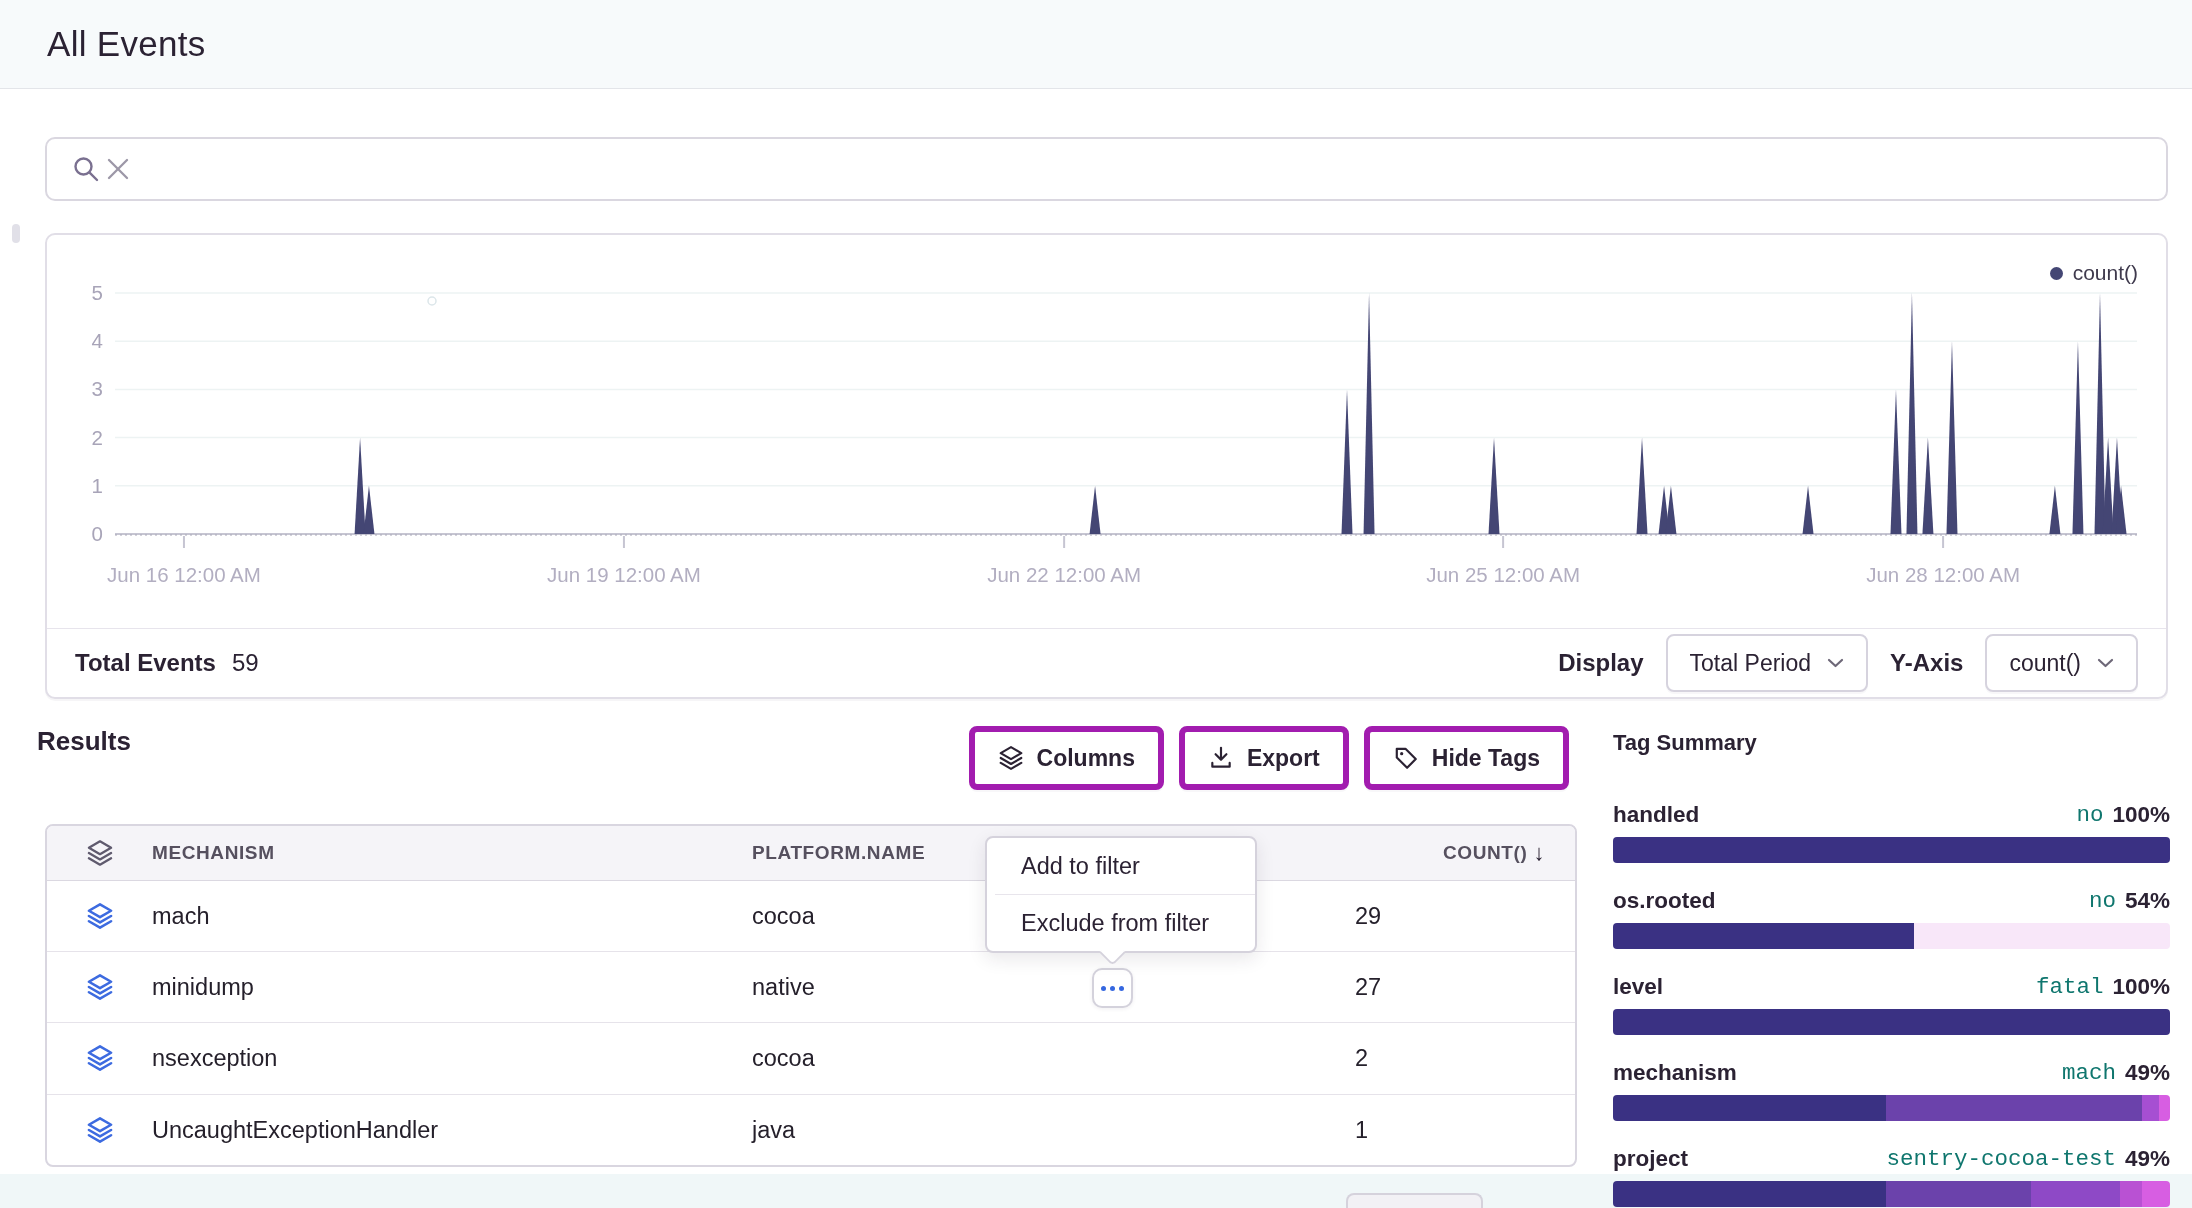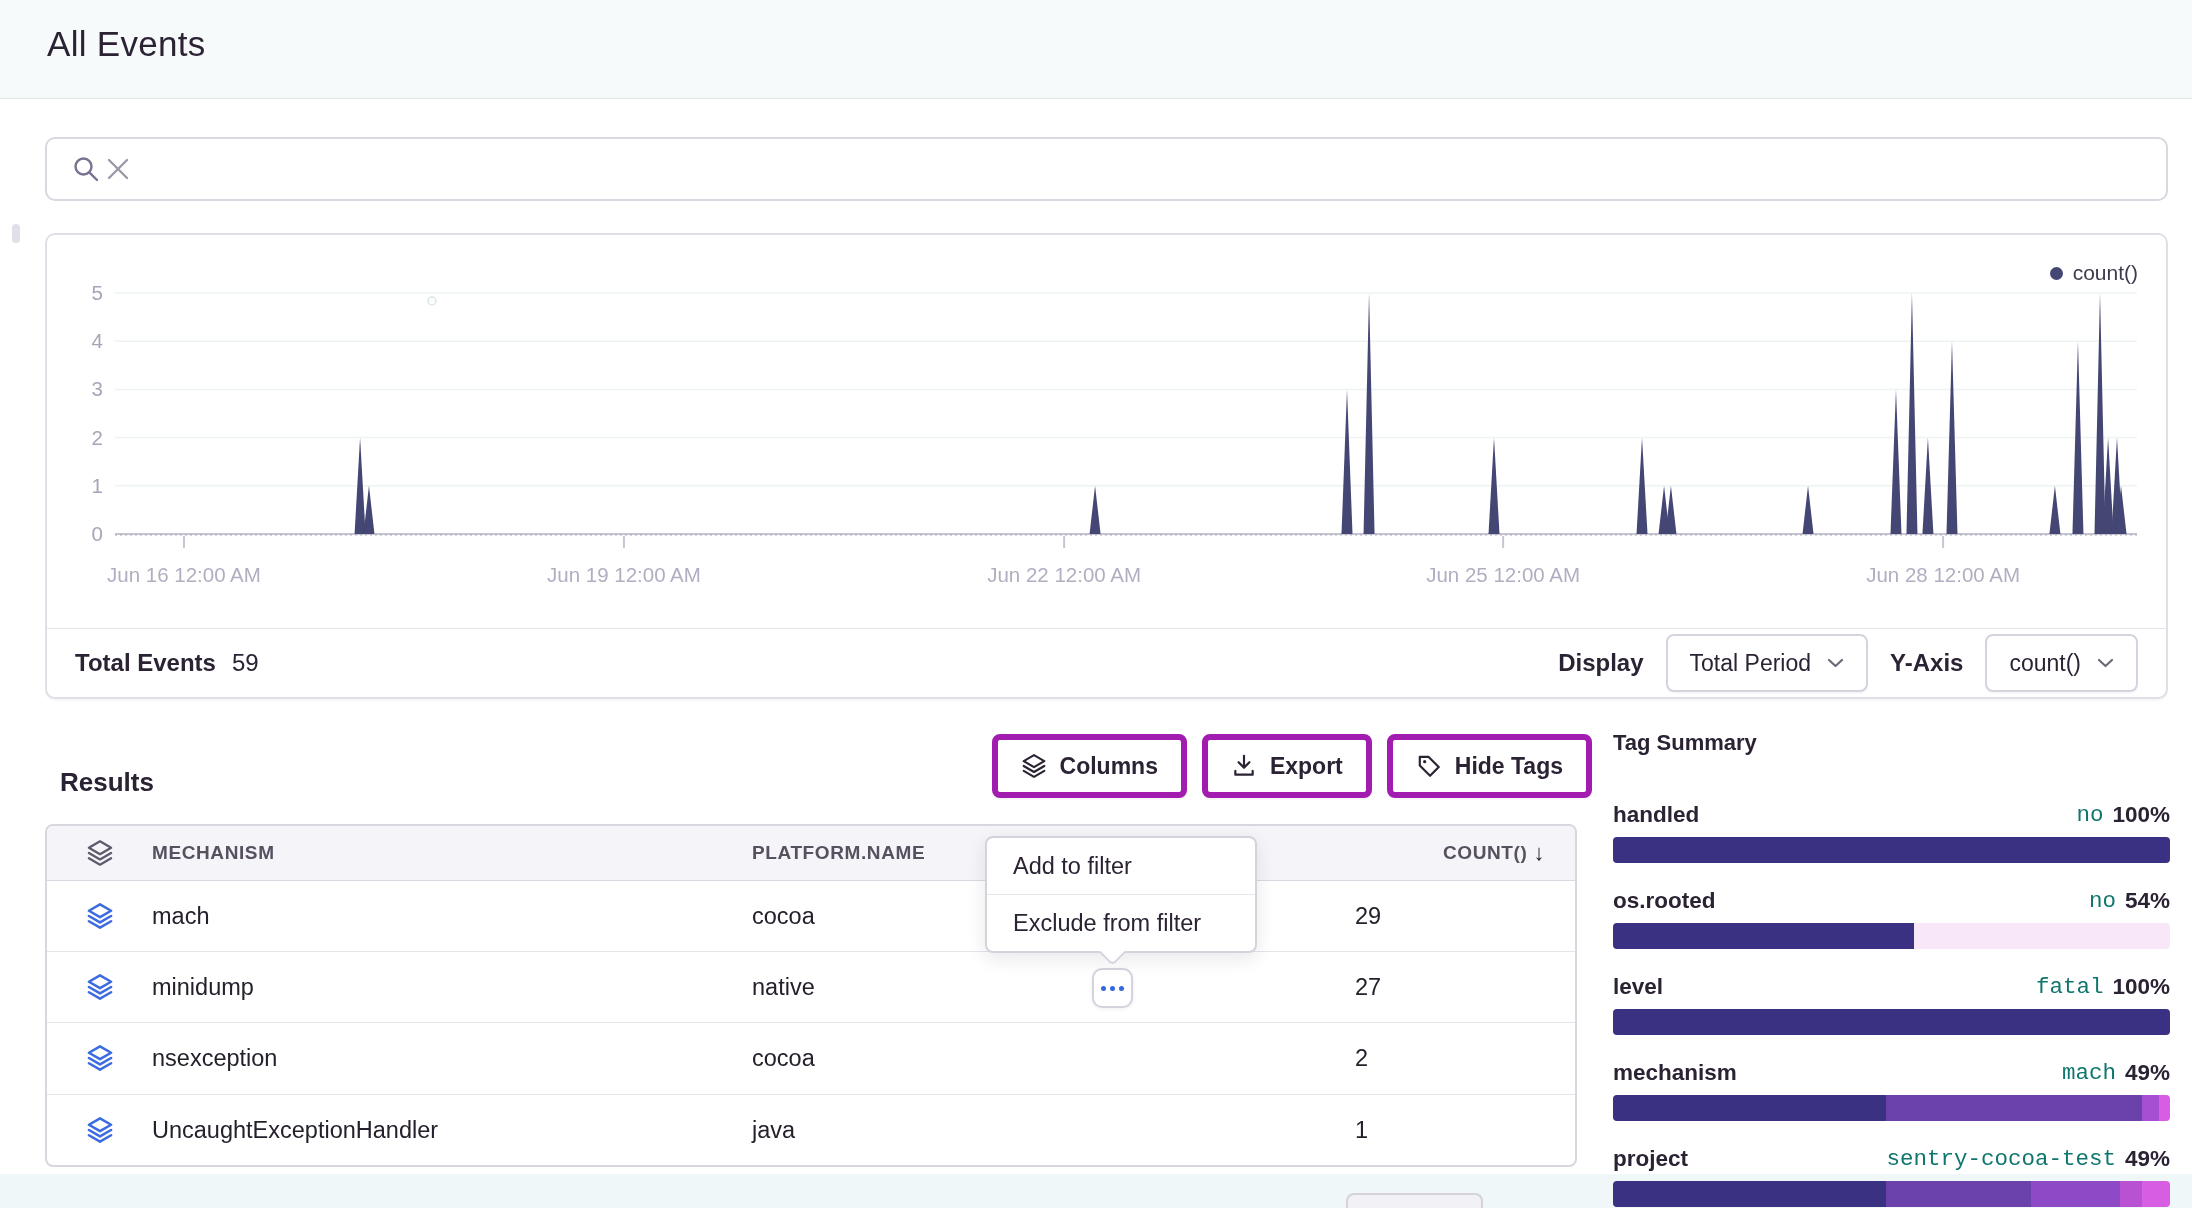--- a/index.html
+++ b/index.html
@@ -2,21 +2,21 @@
 <html><head>
 <meta charset="utf-8">
 <style>
   * { margin:0; padding:0; box-sizing:border-box; }
   html,body { width:2192px; height:1208px; }
   body {
     position:relative; overflow:hidden; background:#ffffff;
     font-family:"Liberation Sans", sans-serif; color:#2B2233;
   }
   
-  .top-band { position:absolute; left:0; top:0; width:2192px; height:99px;
+  .top-band { position:absolute; left:0; top:0; width:2192px; height:89px;
     background:#F7FAFB; border-bottom:1px solid #E3E5E9; }
   .page-title { position:absolute; left:47px; top:24px; font-size:35px; font-weight:400;
     color:#2B2233; letter-spacing:.3px; }
 
   
   .search-bar { position:absolute; left:45px; top:137px; width:2123px; height:64px;
     background:#fff; border:2px solid #DAD7E0; border-radius:10px;
     display:flex; align-items:center; padding:0 24px; }
   .search-query { margin-left:16px; font-size:24px; color:#2B2233; flex:1; white-space:nowrap; overflow:hidden; }
   .clear-btn { width:34px; height:34px; display:flex; align-items:center; justify-content:center; cursor:pointer; }
@@ -36,22 +36,22 @@
     border-top:1px solid #E7E4EC; display:flex; align-items:center; padding:0 28px; }
   .total-label { font-size:24px; font-weight:700; }
   .total-value { font-size:24px; margin-left:16px; }
   .footer-right { margin-left:auto; display:flex; align-items:center; gap:22px; }
   .ctrl-label { font-size:24px; font-weight:700; }
   .dropdown-btn { height:58px; background:#fff; border:2px solid #D6D3DE; border-radius:8px;
     display:flex; align-items:center; gap:16px; padding:7px 22px; font-size:23px; font-weight:500;
     color:#2B2233; box-shadow:0 2px 0 rgba(37,11,54,.03); cursor:pointer; }
 
   
-  .results-bar { position:absolute; left:60px; top:726px; width:1532px; height:72px;
-    display:flex; align-items:flex-end; }
+  .results-bar { position:absolute; left:37px; top:726px; width:1532px; height:72px;
+    display:flex; align-items:flex-start; }
   .results-heading { font-size:26px; font-weight:700; }
   .btn-group { margin-left:auto; display:flex; gap:15px; }
   .tool-btn { height:64px; background:#fff; border:6px solid #a21caf; border-radius:8px;
     display:flex; align-items:center; gap:13px; padding:0 23px; font-size:23px; font-weight:700;
     color:#2B2233; box-shadow:0 2px 0 rgba(37,11,54,.03); cursor:pointer; }
 
   
   .events-table { position:absolute; left:45px; top:824px; width:1532px; height:343px;
     background:#fff; border:2px solid #D9D6E0; border-radius:8px; overflow:hidden; }
   .t-header { height:55px; background:#F5F4F8; border-bottom:1px solid #DBD8E1;
@@ -66,21 +66,21 @@
   .cell-text { font-size:23.5px; color:#25202B; }
   .count-cell { padding-right:32px; font-size:23.5px; color:#25202B; }
 
   
   .ellipsis-btn { position:absolute; left:1092px; top:968px; width:41px; height:40px;
     background:#fff; border:2px solid #D4D2DC; border-radius:10px;
     display:flex; align-items:center; justify-content:center; gap:4px;
     box-shadow:0 1px 4px rgba(43,34,51,.07); z-index:4; cursor:pointer; }
   .blue-dot { width:5px; height:5px; border-radius:50%; background:#3567E0; }
   .menu-popup { position:absolute; left:985px; top:836px; width:272px; background:#fff;
-    border:2px solid #D5D2DC; border-radius:8px; box-shadow:0 6px 18px rgba(43,34,51,.10); z-index:5; }
+    border:2px solid #D5D2DC; border-radius:8px; box-shadow:0 6px 18px rgba(43,34,51,.10); z-index:5;padding-left:8px; }
   .menu-item { height:56px; display:flex; align-items:center; padding:0 26px;
     font-size:23.5px; color:#2B2233; cursor:pointer; }
   .menu-divider { height:1px; background:#E8E5EC; }
   .menu-arrow { position:absolute; left:116px; bottom:-11px; width:19px; height:19px;
     background:#fff; border-right:2px solid #D5D2DC; border-bottom:2px solid #D5D2DC;
     transform:rotate(45deg); border-bottom-right-radius:5px; }
 
   
   .tag-summary { position:absolute; left:1613px; top:730px; width:557px; z-index:2; }
   .ts-heading { font-size:22px; font-weight:700; margin-bottom:44px; }

